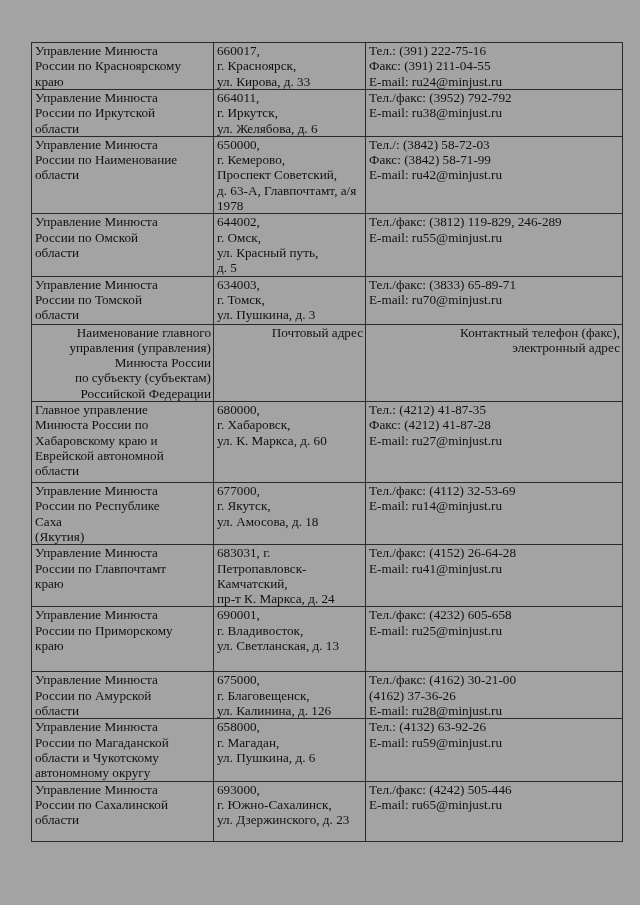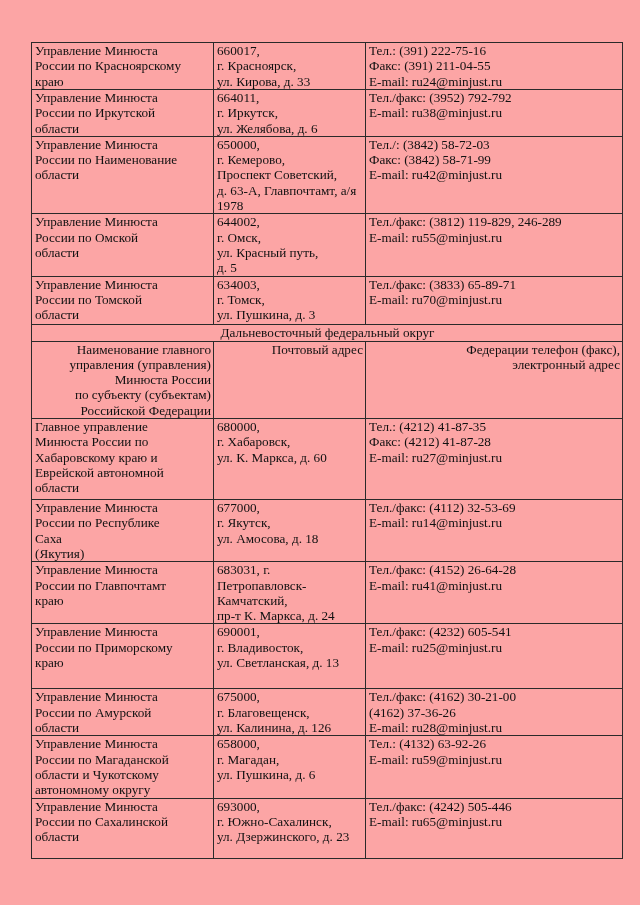--- a/index.html
+++ b/index.html
@@ -1,17 +1,17 @@
 <!DOCTYPE html>
 <html><head>
 <meta charset="utf-8">
 <style>
   html, body { margin: 0; padding: 0; background: #ffffff; }
   body { width: 640px; height: 905px; position: relative; overflow: hidden; }
-  .page { position: absolute; left: 0; top: 0; width: 640px; height: 905px; background: #fca5a5; }
+  .page { position: absolute; left: 0; top: 0; width: 640px; height: 905px; background: #a3a3a3; }
   table.doc {
     position: absolute; left: 31px; top: 42px; width: 591px;
     border-collapse: collapse; table-layout: fixed;
     font-family: "Liberation Serif", "DejaVu Serif", serif;
     font-size: 13.2px; line-height: 15.3px; color: #111;
   }
   table.doc td {
     border: 1.3px solid #2a2a2a;
     vertical-align: top;
     padding: 0 2px 0 3px;
@@ -128,36 +128,33 @@
             <span class="line">г. Томск,</span>
             <span class="line">ул. Пушкина, д. 3</span>
           </td>
           <td>
             <span class="line">Тел./факс: (3833) 65-89-71</span>
             <span class="line">E-mail: ru70@minjust.ru</span>
           </td>
         </tr>
       </tbody>
     <tbody>
-      <tr class="r-sec">
-        <td class="section" colspan="3">Дальневосточный федеральный округ</td>
-      </tr>
       <tr class="r-head">
         <td>
           <span class="line">Наименование главного</span>
           <span class="line">управления (управления)</span>
           <span class="line">Минюста России</span>
           <span class="line">по субъекту (субъектам)</span>
           <span class="line">Российской Федерации</span>
         </td>
         <td>
           <span class="line">Почтовый адрес</span>
         </td>
         <td>
-          <span class="line">Федерации телефон (факс),</span>
+          <span class="line">Контактный телефон (факс),</span>
           <span class="line">электронный адрес</span>
         </td>
       </tr>
     </tbody>
     <tbody id="tbody-after">
         <tr class="r-khab">
           <td>
             <span class="line">Главное управление</span>
             <span class="line">Минюста России по</span>
             <span class="line">Хабаровскому краю и</span>
@@ -214,21 +211,21 @@
             <span class="line">Управление Минюста</span>
             <span class="line">России по Приморскому</span>
             <span class="line">краю</span>
           </td>
           <td>
             <span class="line">690001,</span>
             <span class="line">г. Владивосток,</span>
             <span class="line">ул. Светланская, д. 13</span>
           </td>
           <td>
-            <span class="line">Тел./факс: (4232) 605-541</span>
+            <span class="line">Тел./факс: (4232) 605-658</span>
             <span class="line">E-mail: ru25@minjust.ru</span>
           </td>
         </tr>
         <tr class="r-amur">
           <td>
             <span class="line">Управление Минюста</span>
             <span class="line">России по Амурской</span>
             <span class="line">области</span>
           </td>
           <td>

